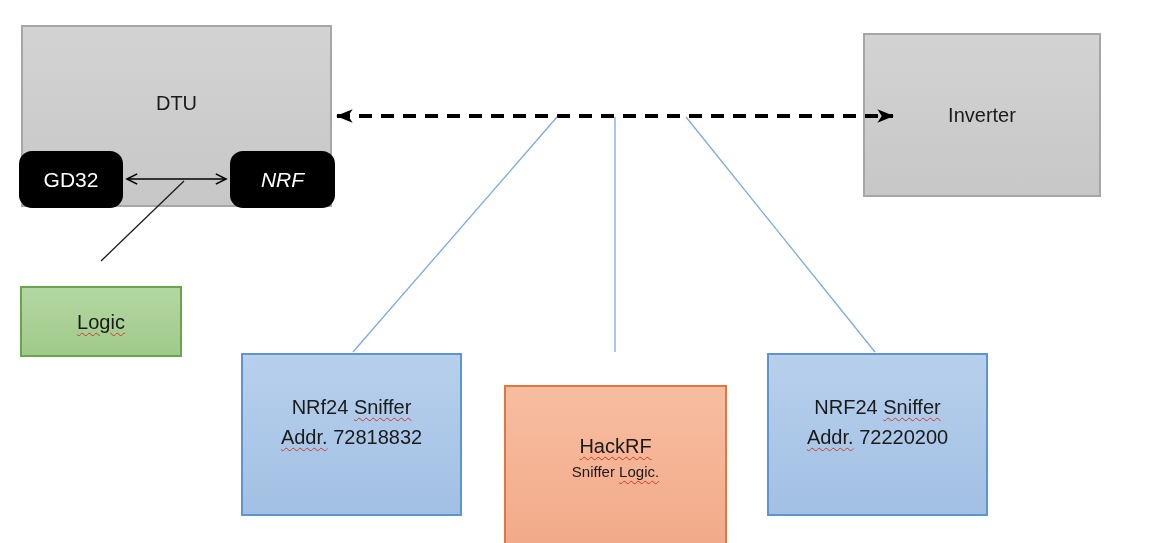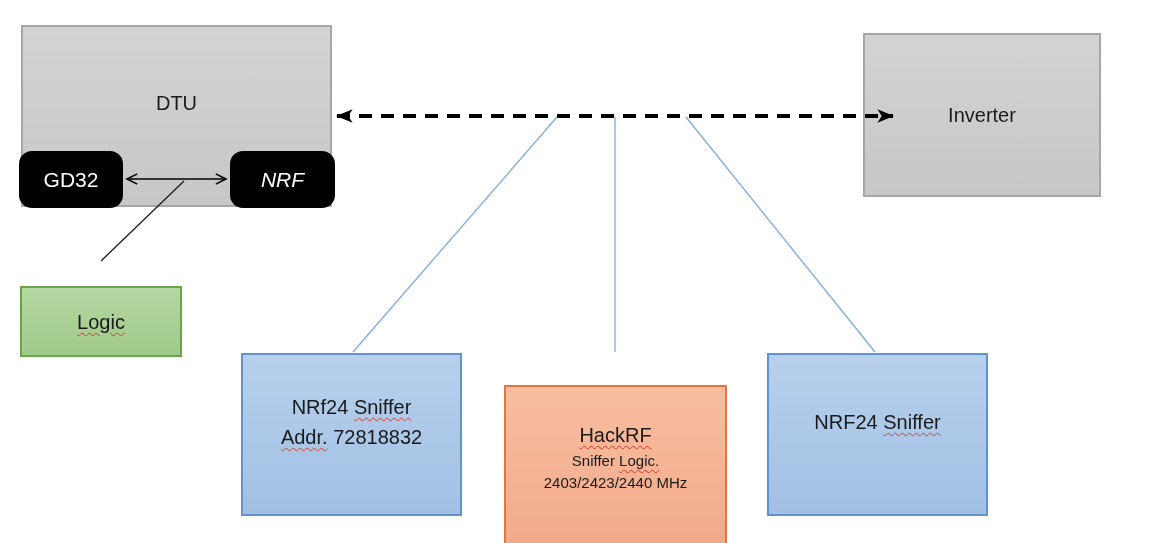--- a/index.html
+++ b/index.html
@@ -90,27 +90,30 @@
       <span>72818832</span>
     </div>
   </div>
 
   <div class="box orange hackrf">
     <div class="wavy">HackRF</div>
     <div class="sub">
       <span>Sniffer</span>
       <span class="wavy">Logic.</span>
     </div>
-    <div class="sub">2403/2423/2440 MHz</div>
   </div>
 
   <div class="box blue sniffer2">
     <div>
       <span>NRF24</span>
       <span class="wavy">Sniffer</span>
+    </div>
+    <div>
+      <span class="wavy">Addr.</span>
+      <span>72220200</span>
     </div>
   </div>
 
   <svg class="overlay" width="1157" height="543" viewBox="0 0 1157 543">
     <defs>
       <marker id="arrowBold" viewBox="0 0 10 8" refX="9.3" refY="4" markerWidth="4.2" markerHeight="3.6" orient="auto-start-reverse">
         <path d="M0,0 L10,4 L0,8 L2.6,4 Z" fill="#000"></path>
       </marker>
       <marker id="arrowThin" viewBox="0 0 12 12" refX="10.5" refY="6" markerWidth="8.5" markerHeight="8.5" orient="auto-start-reverse">
         <path d="M1.5,1.5 L10.5,6 L1.5,10.5" fill="none" stroke="#000" stroke-width="1.4"></path>

